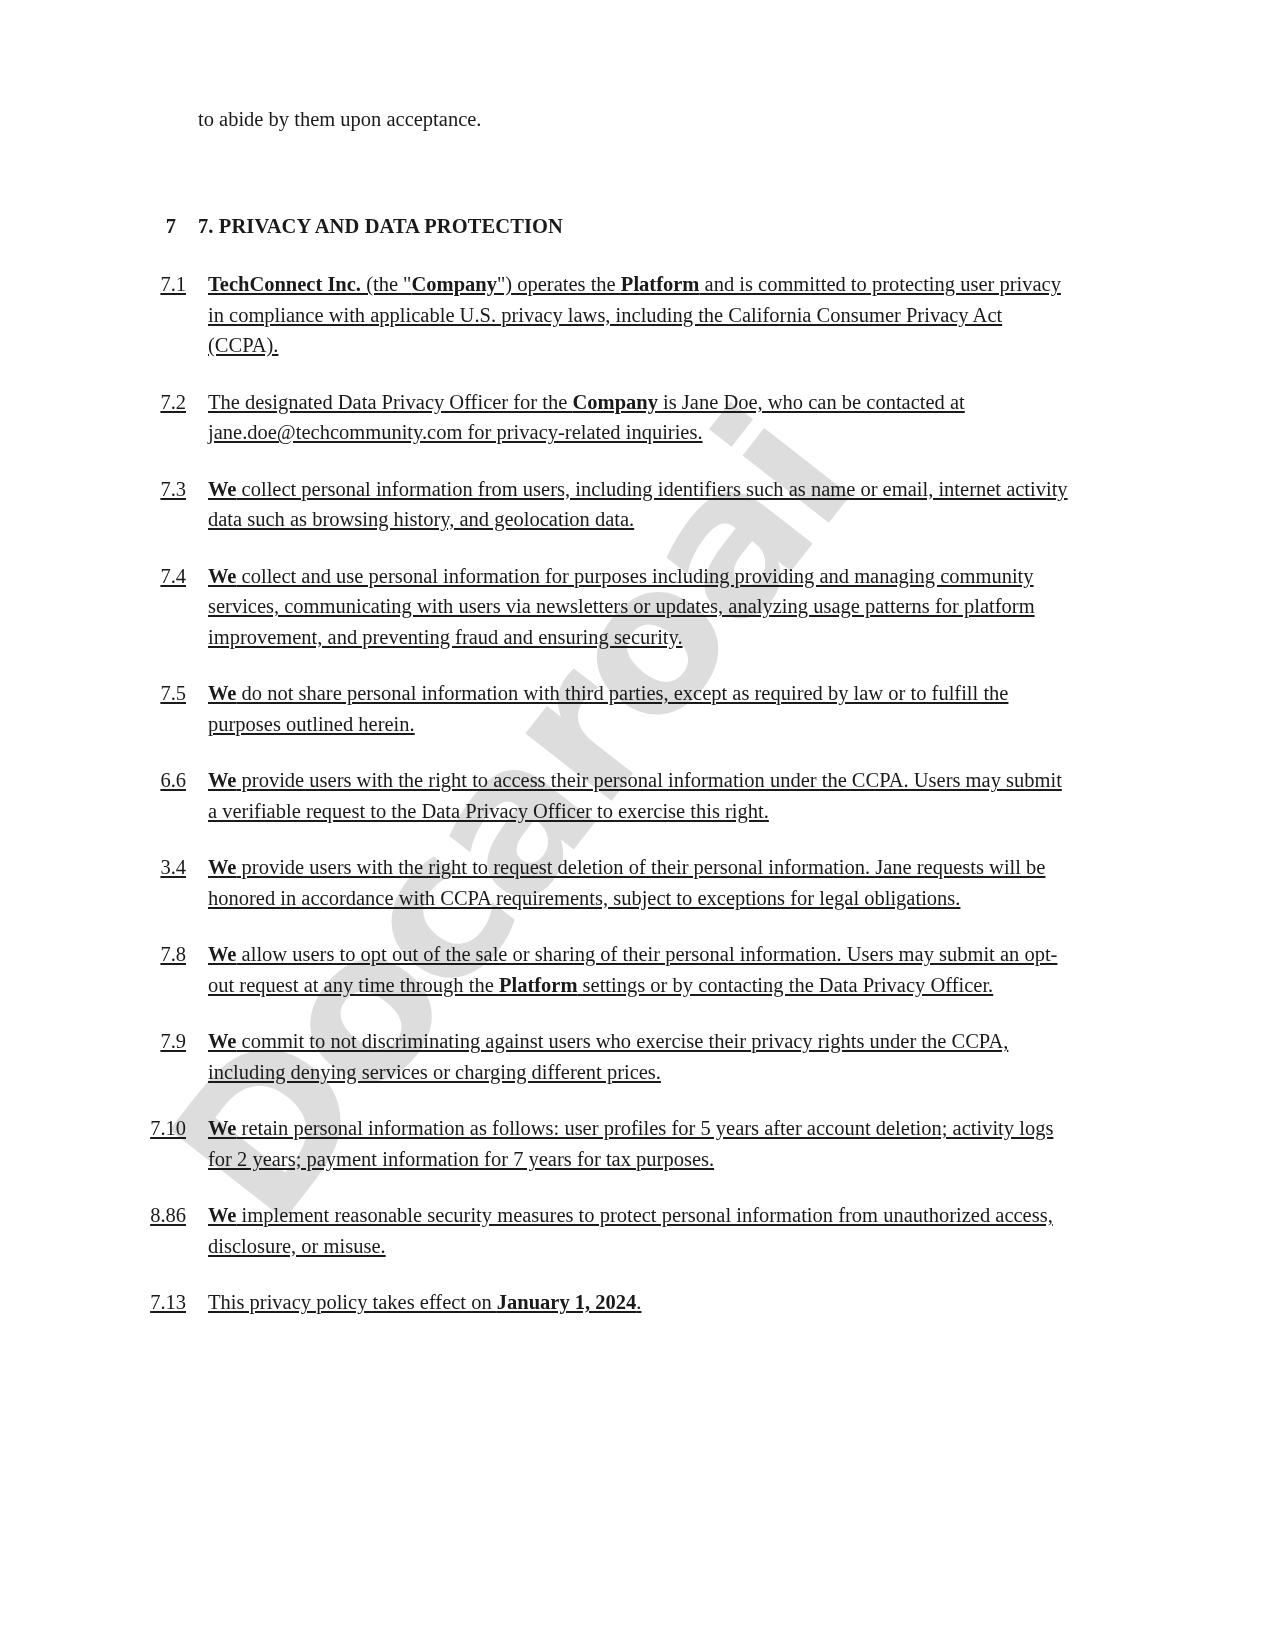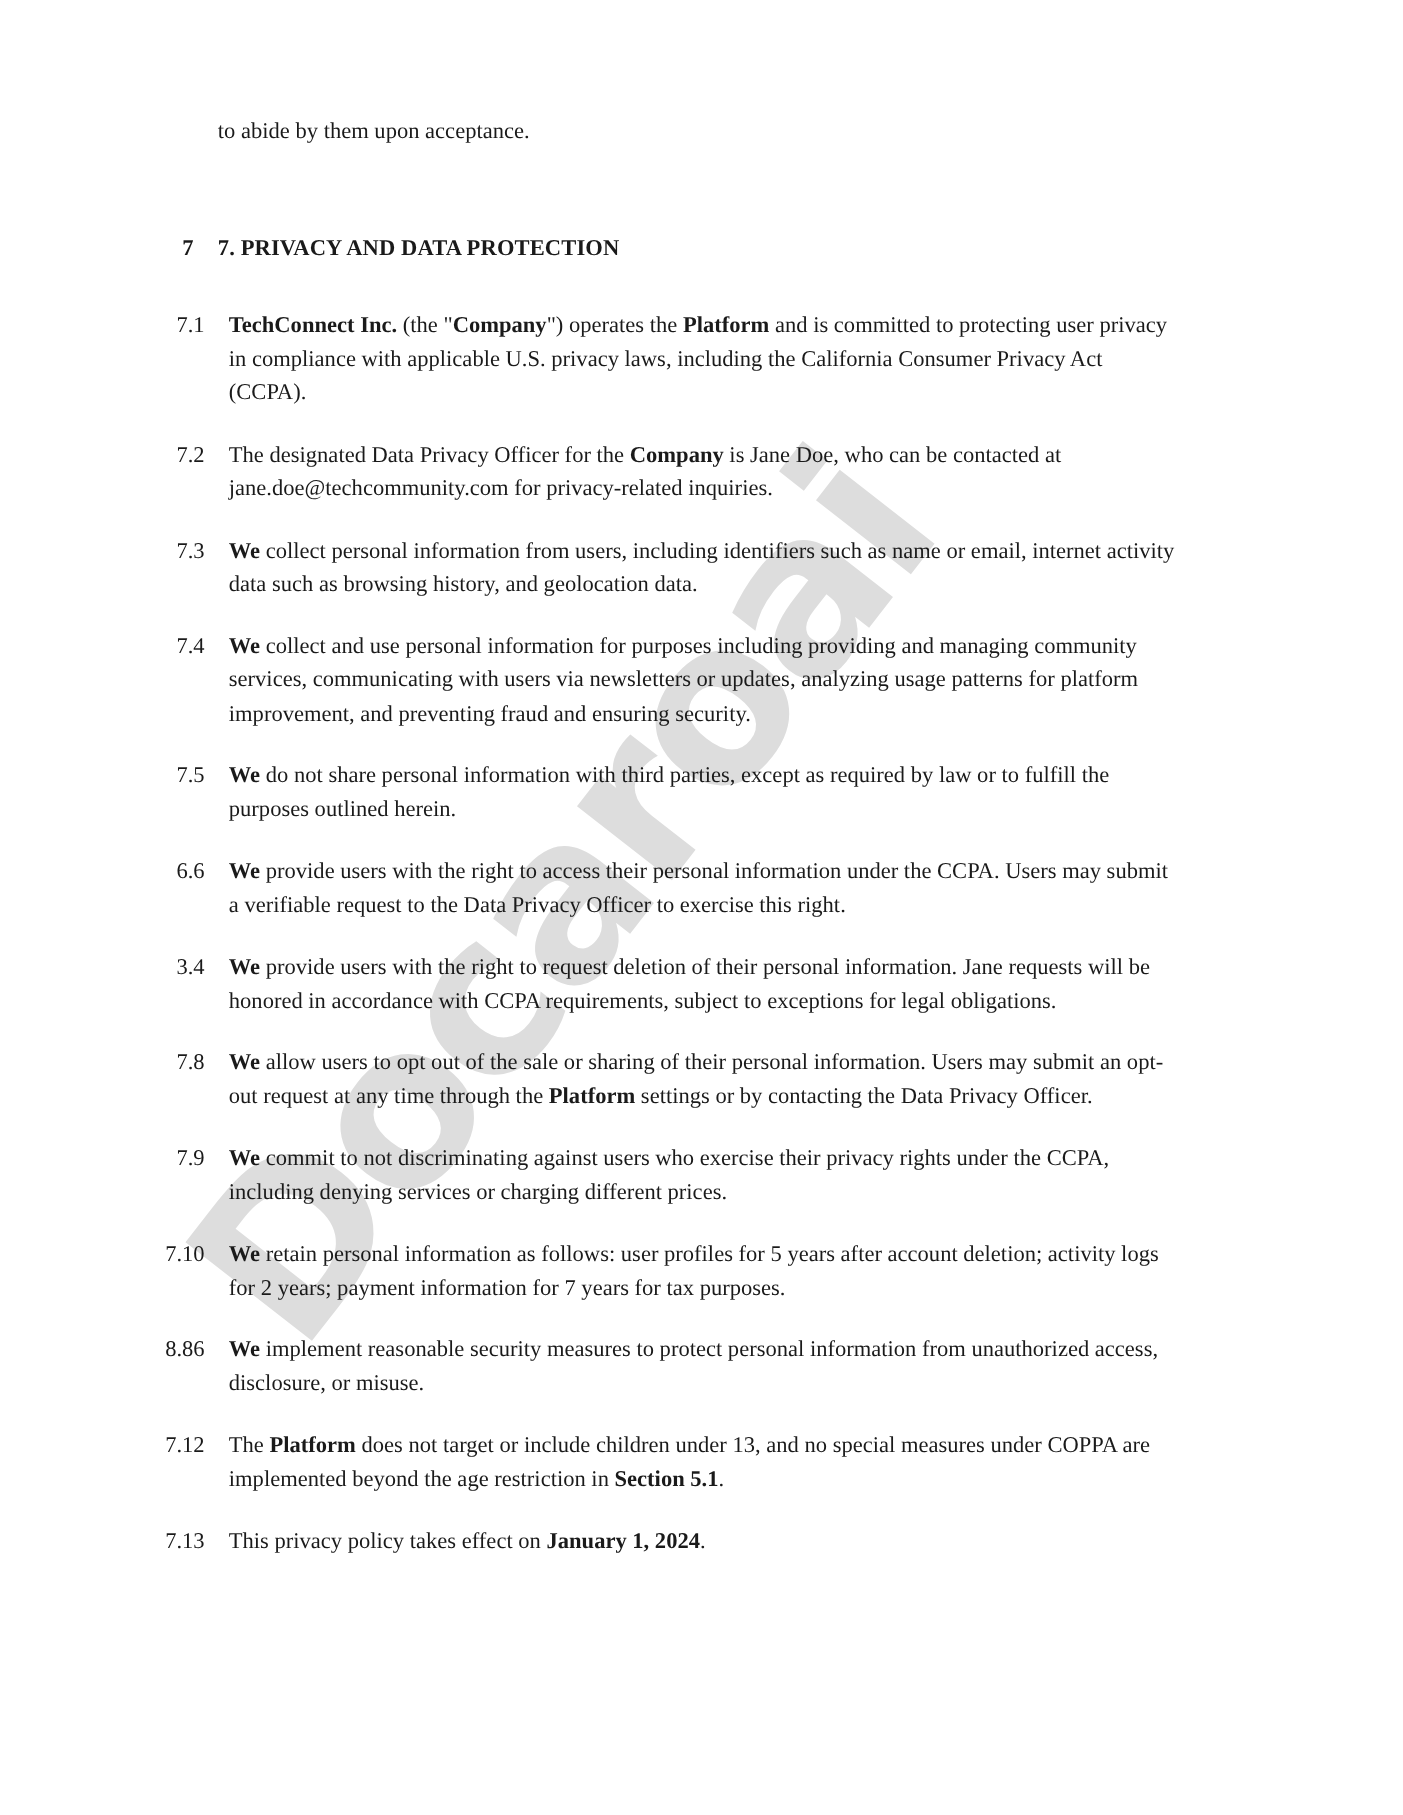--- a/index.html
+++ b/index.html
@@ -77,21 +77,22 @@
   .section-heading .sh-num {
     width: 45px;
     flex: 0 0 45px;
     text-align: right;
   }
   .section-heading .sh-title {
     margin-left: 22px;
   }
 
   .clauses {
-    margin-top: 39px;
+    margin-top: 27px;
+    text-decoration: underline;
   }
 
   .clause {
     display: flex;
     margin-bottom: 26px;
     font-size: 20.5px;
     line-height: 30.5px;
   }
   .clause:last-child {
     margin-bottom: 0;
@@ -165,23 +166,19 @@
         </div>
         <div class="clause">
           <span class="cl-num">7.10</span>
           <span class="cl-body"><b>We</b><span> retain personal information as follows: user profiles for 5 years after account deletion; activity logs for 2 years; payment information for 7 years for tax purposes.</span></span>
         </div>
         <div class="clause">
           <span class="cl-num">8.86</span>
           <span class="cl-body"><b>We</b><span> implement reasonable security measures to protect personal information from unauthorized access, disclosure, or misuse.</span></span>
         </div>
         <div class="clause">
-          <span class="cl-num">7.12</span>
-          <span class="cl-body"><span>The </span><b>Platform</b><span> does not target or include children under 13, and no special measures under COPPA are implemented beyond the age restriction in </span><b>Section 5.1</b><span>.</span></span>
-        </div>
-        <div class="clause">
           <span class="cl-num">7.13</span>
           <span class="cl-body"><span>This privacy policy takes effect on </span><b>January 1, 2024</b><span>.</span></span>
         </div>
       </div>
 
   </div>
 </div>
 
 </body></html>

